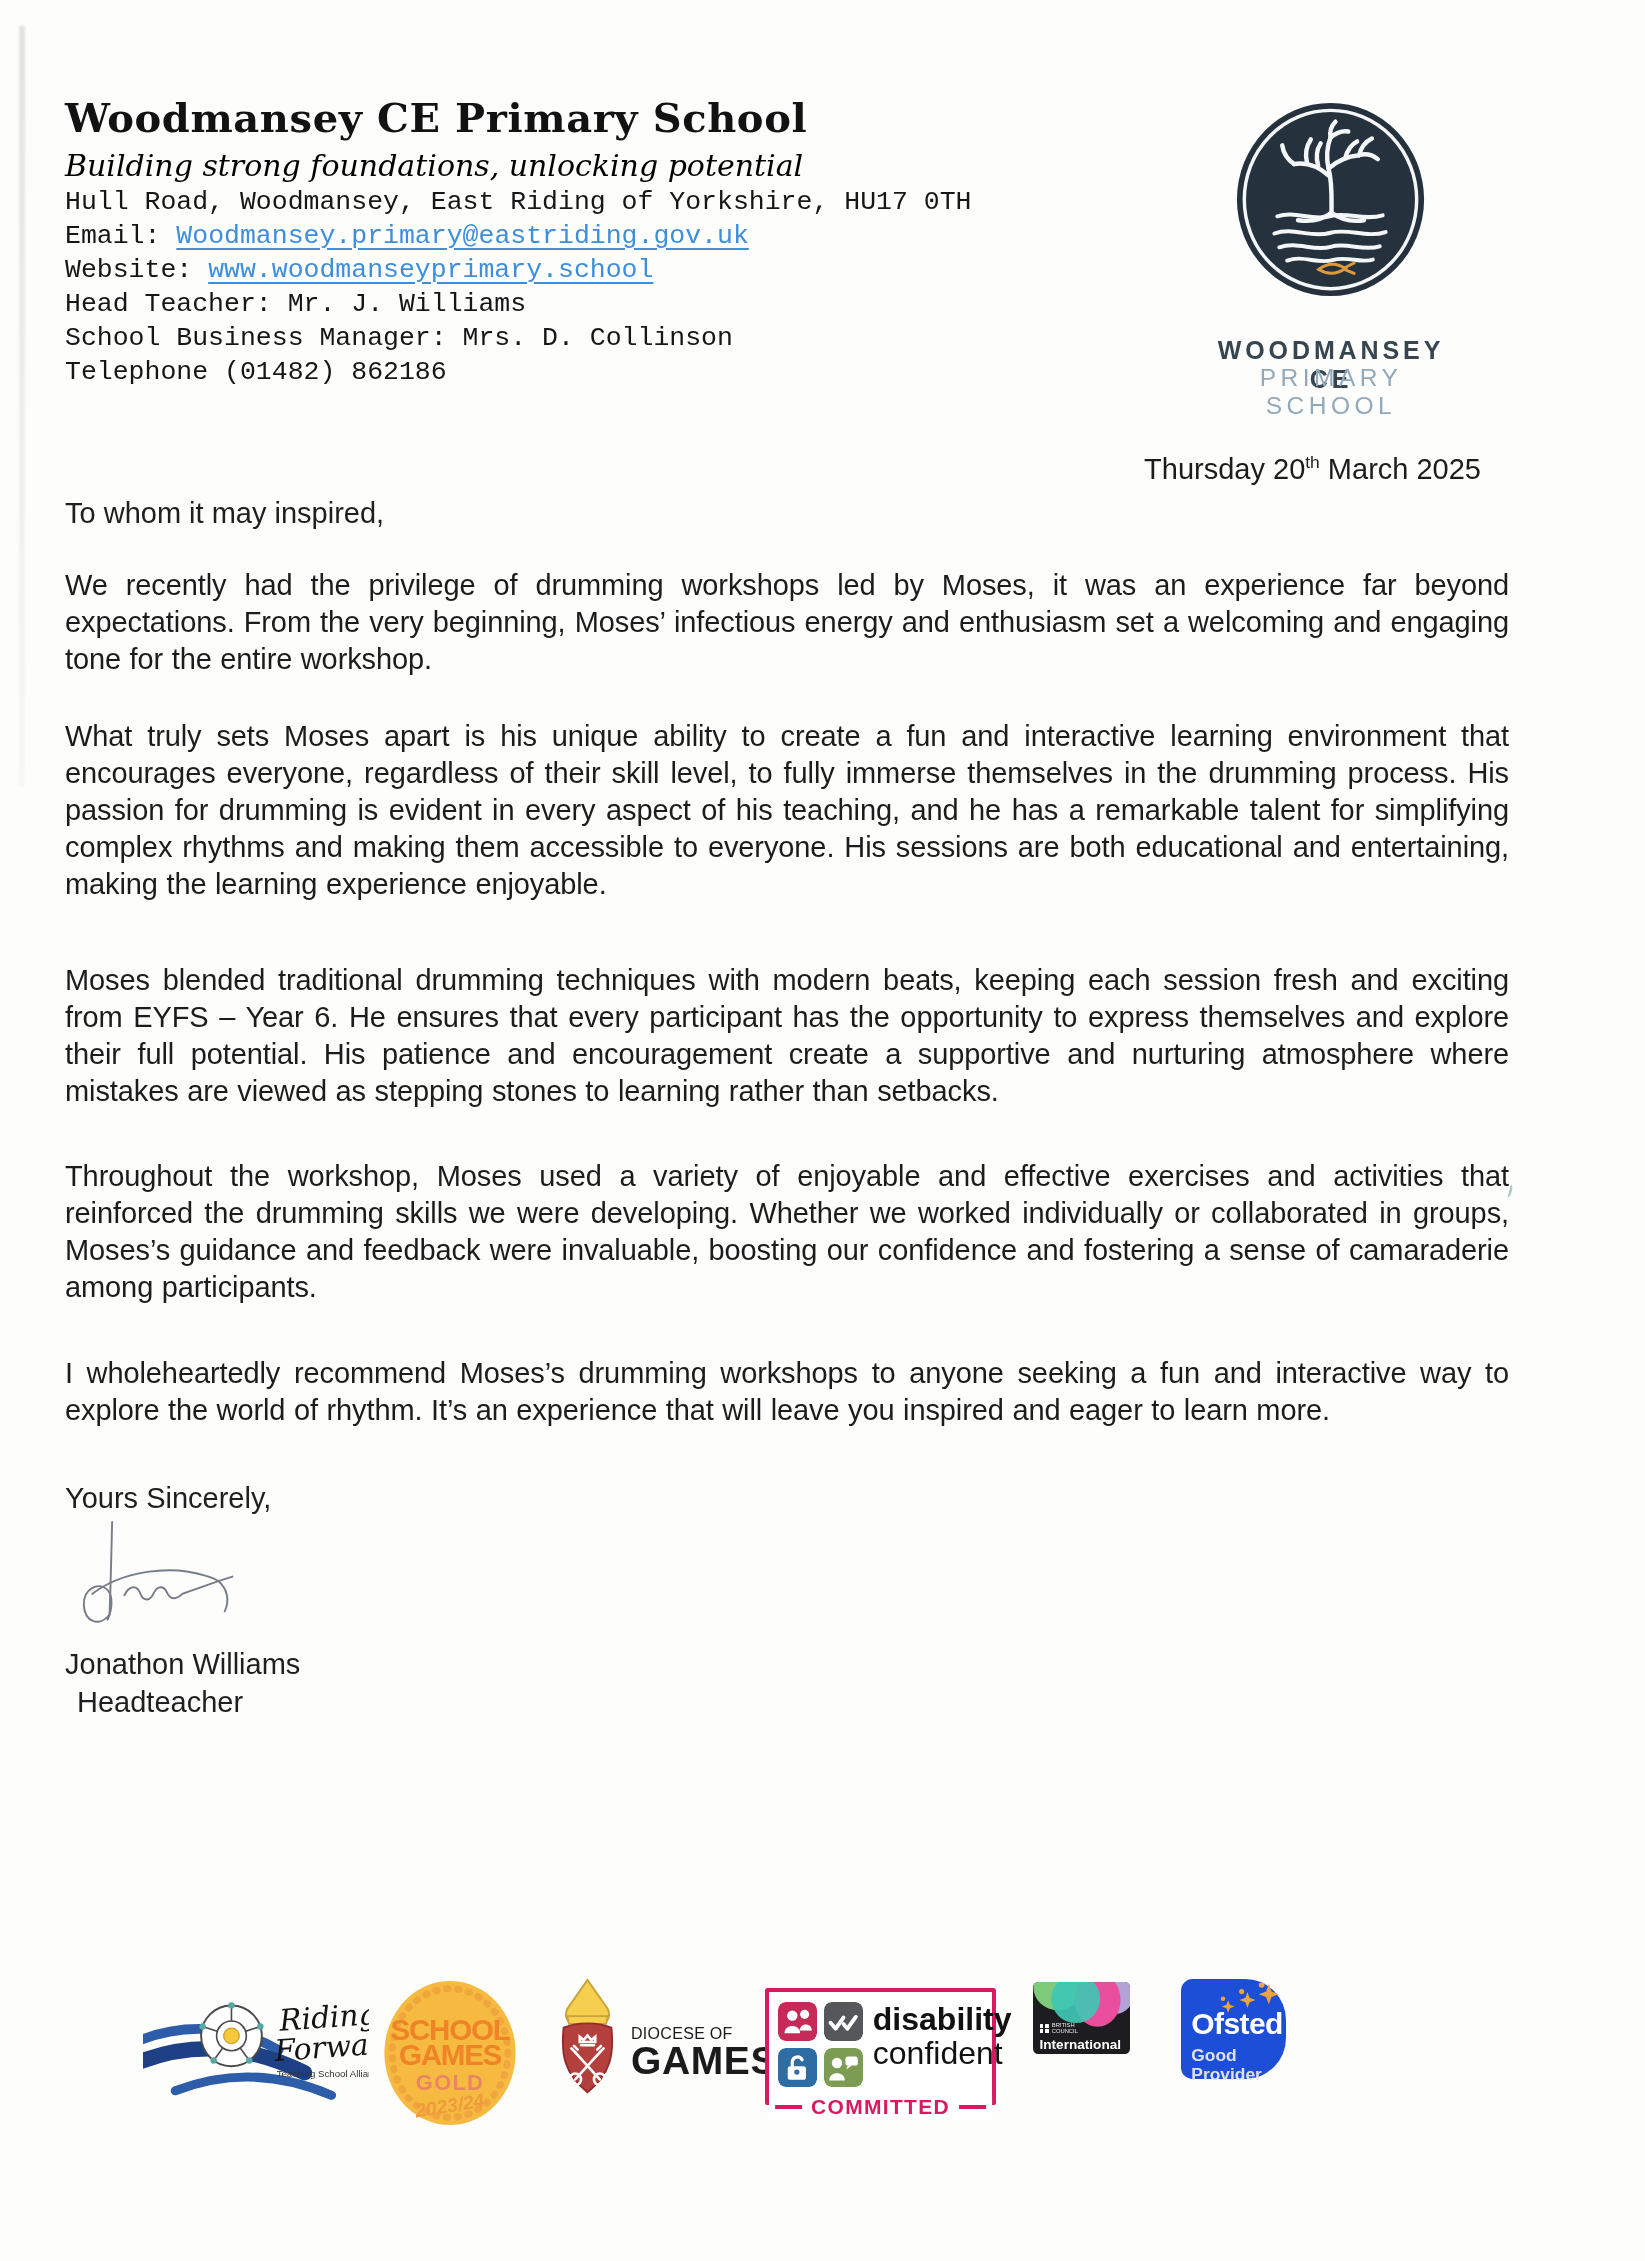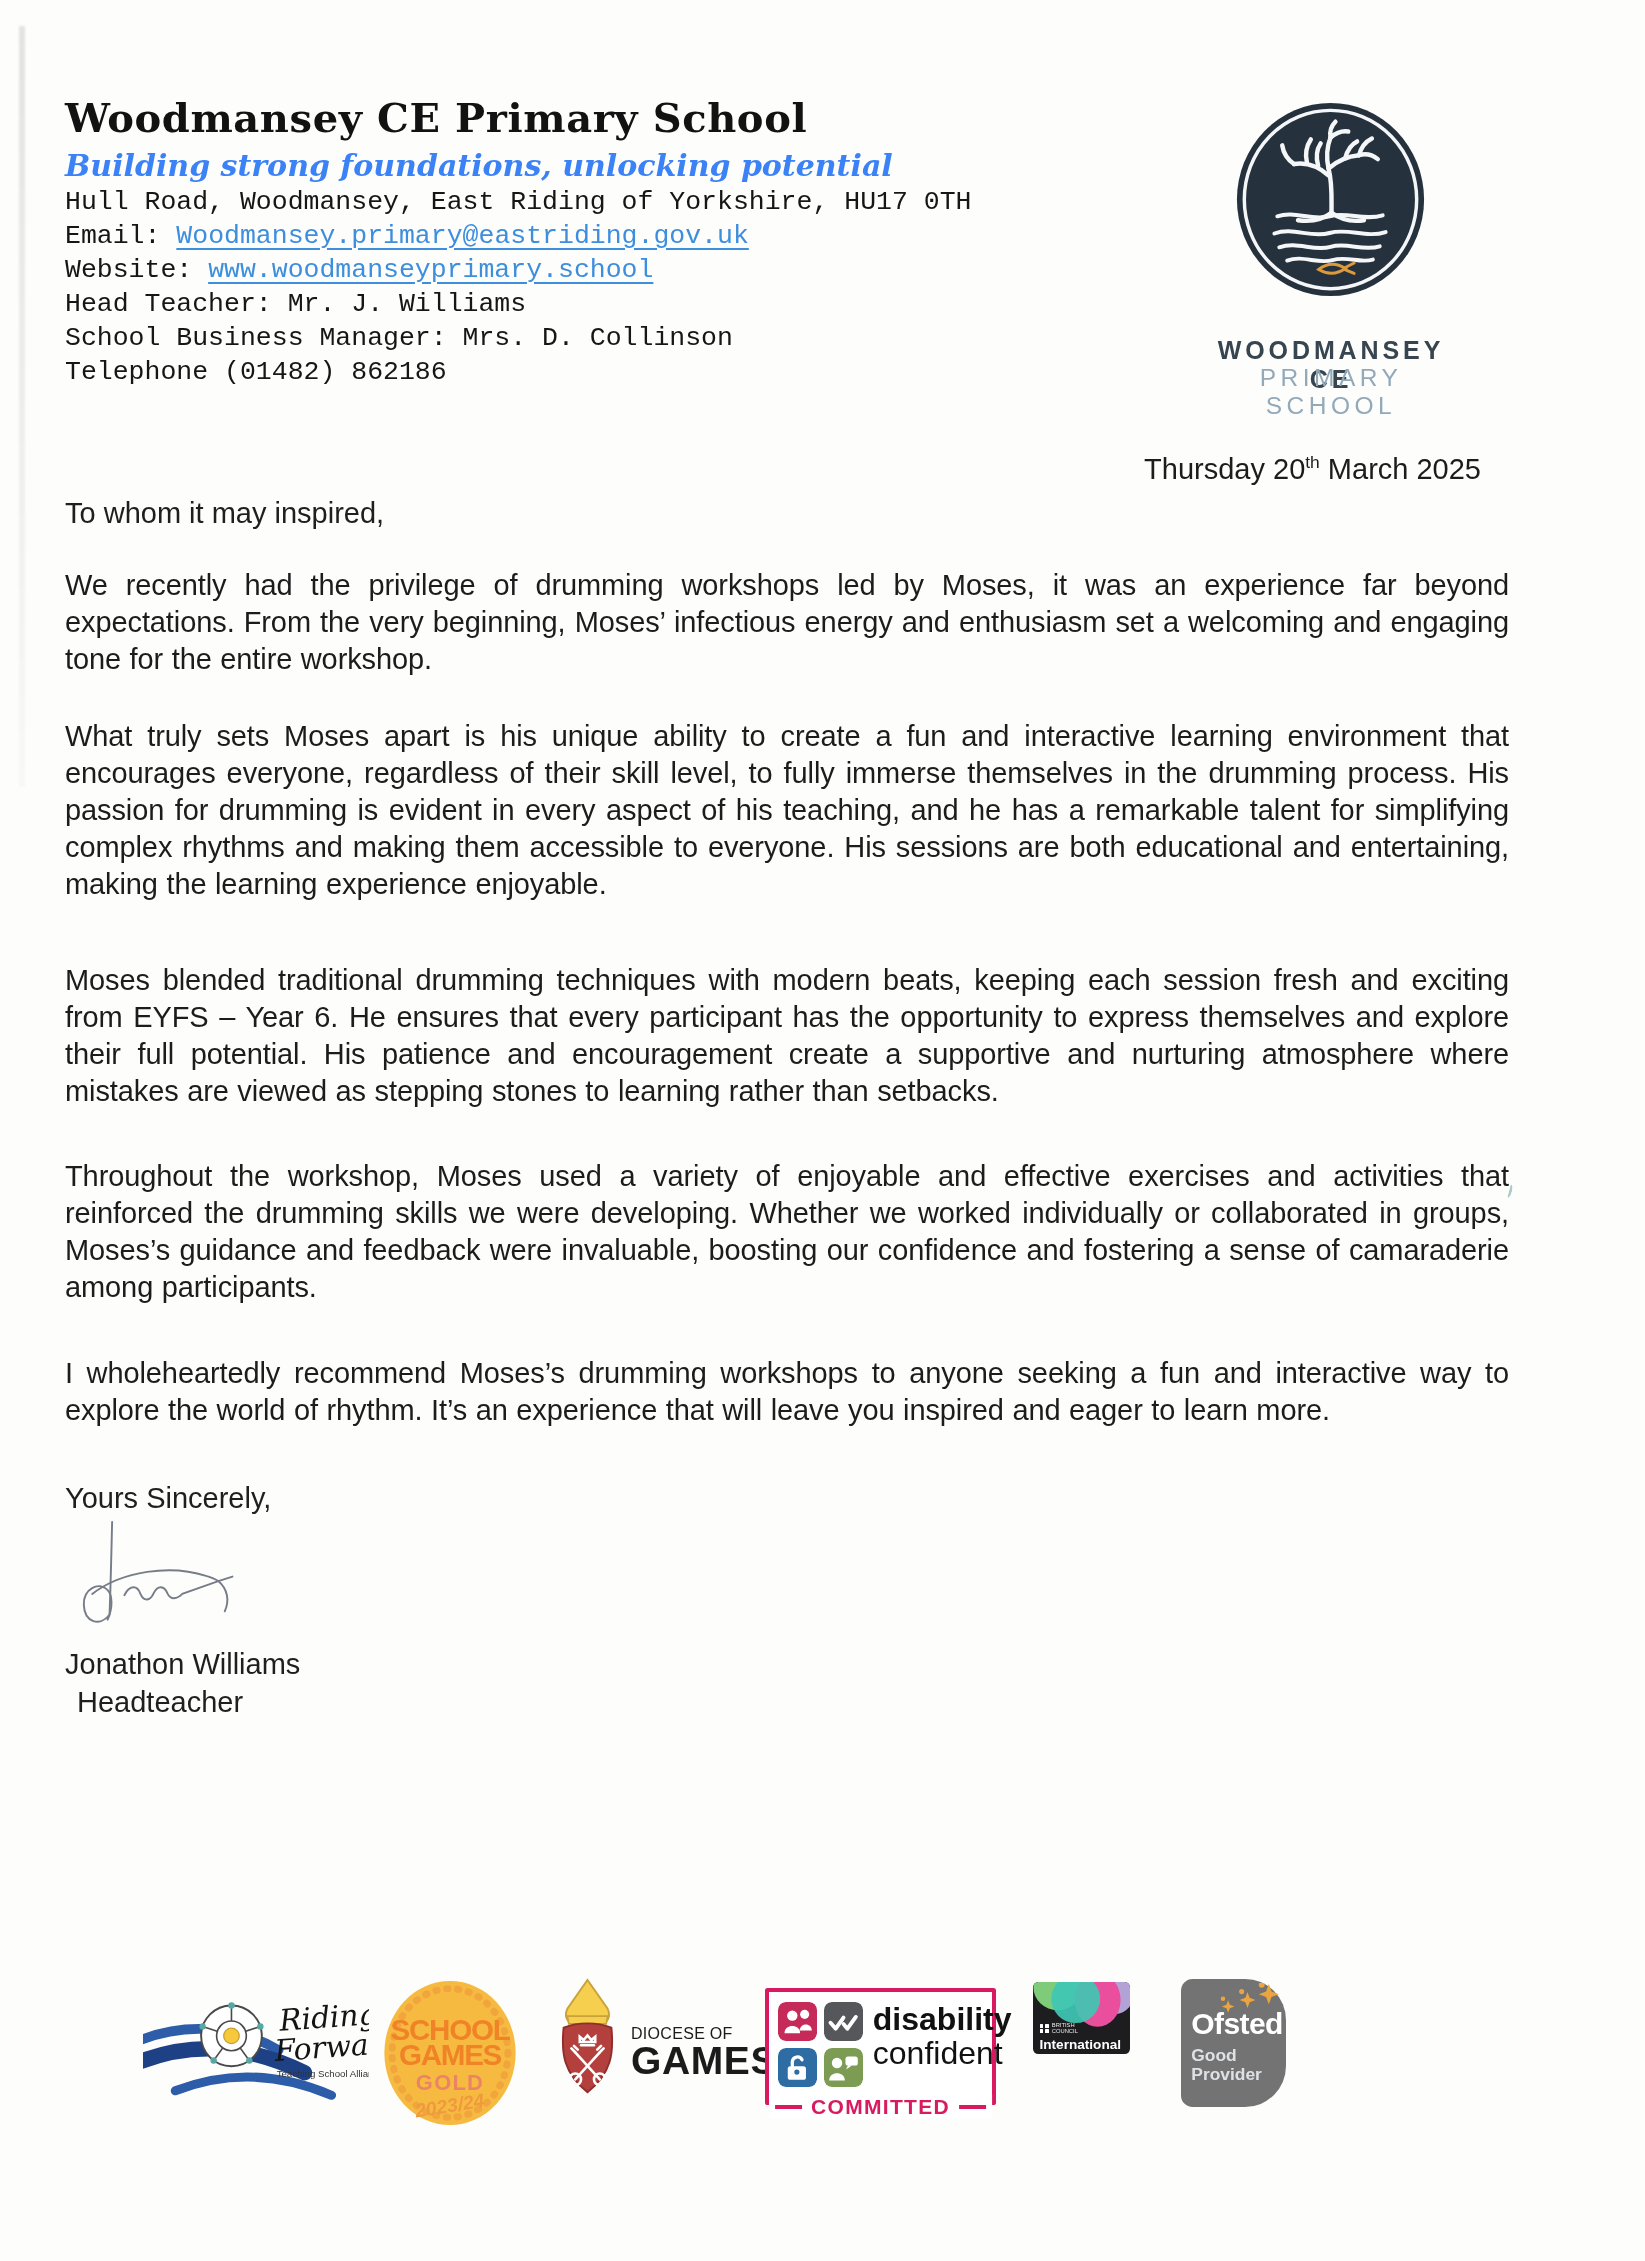--- a/index.html
+++ b/index.html
@@ -9,22 +9,22 @@
   }
   
   .scan-edge{position:absolute;left:19.4px;top:26px;width:5.2px;height:761px;
     background:linear-gradient(180deg,rgba(0,0,0,.10),rgba(0,0,0,.02));filter:blur(1.3px);}
   .stray-mark{position:absolute;left:1506px;top:1184px;width:3.2px;height:14px;
     border-right:3.2px solid rgba(105,160,155,.55);border-radius:70%;transform:rotate(14deg);}
   
   .letterhead{position:absolute;left:65px;top:94px;width:1058px;}
   .school-name{font-family:"DejaVu Serif",serif;font-weight:700;font-size:40px;
     line-height:48px;margin:0;color:#121212;letter-spacing:0.6px;}
-  .tagline{font-family:"DejaVu Serif",serif;font-weight:700;font-style:italic;
-    font-size:30px;line-height:39px;margin-top:3.9px;color:#3b82f6;}
+  .tagline{font-family:"DejaVu Serif",serif;font-weight:400;font-style:italic;
+    font-size:30px;line-height:39px;margin-top:3.9px;color:#000000;}
   .info{font-family:Liberation Mono, monospace;font-size:26.5px;line-height:34px;color:#161616;}
   .info:first-of-type{margin-top:5.2px;}
   .link{color:#3d8edd;text-decoration:underline;text-decoration-thickness:1.9px;text-underline-offset:4.5px;}
   
   .logo-mark{position:absolute;left:1230px;top:102px;}
   .logo-line1{position:absolute;left:1202px;top:336px;width:258px;text-align:center;
     font-size:25px;font-weight:700;letter-spacing:3.9px;color:#36454f;}
   .logo-line2{position:absolute;left:1202px;top:364px;width:258px;text-align:center;
     font-size:24.5px;font-weight:400;letter-spacing:4.5px;color:#92a9ba;}
   
@@ -60,21 +60,21 @@
   #badge-isa{left:1033px;top:1982px;width:97px;height:72px;background:#1d1d1f;
     border-radius:5.2px;overflow:hidden;color:#fff;}
   .isa-blobs{position:absolute;left:0;top:0;}
   .isa-bc{position:absolute;left:6.5px;top:41px;display:flex;align-items:center;gap:3.2px;}
   .isa-dots{display:grid;grid-template-columns:3.9px 3.9px;grid-template-rows:3.9px 3.9px;gap:1.3px;}
   .isa-dots span{background:#fff;border-radius:0.6px;}
   .isa-org{font-size:5.8px;line-height:5.8px;color:#e8e8e8;width:34px;}
   .isa-l1{position:absolute;left:6.5px;top:55px;font-size:13.6px;font-weight:700;line-height:15.5px;}
   .isa-l2{position:absolute;left:6.5px;top:71px;font-size:13.6px;font-weight:700;line-height:15.5px;}
   .isa-years{position:absolute;left:6.5px;top:86px;font-size:13.6px;line-height:14px;color:#a7acb3;}
-  #badge-ofsted{left:1181px;top:1979px;width:105px;height:128px;background:#737373;
+  #badge-ofsted{left:1181px;top:1979px;width:105px;height:100px;background:#1d4ed8;
     border-radius:11.6px 41px 41px 11.6px;color:#fff;}
   .ofsted-stars{position:absolute;right:2.6px;top:3.9px;}
   .ofsted-brand{position:absolute;left:10.3px;top:28px;font-size:30px;font-weight:700;letter-spacing:-0.6px;}
   .ofsted-sub{position:absolute;left:10.3px;top:67px;font-size:17.4px;font-weight:700;line-height:19.4px;color:#dfe2e5;}
 </style>
 </head>
 <body>
 
 <div class="page">
 

